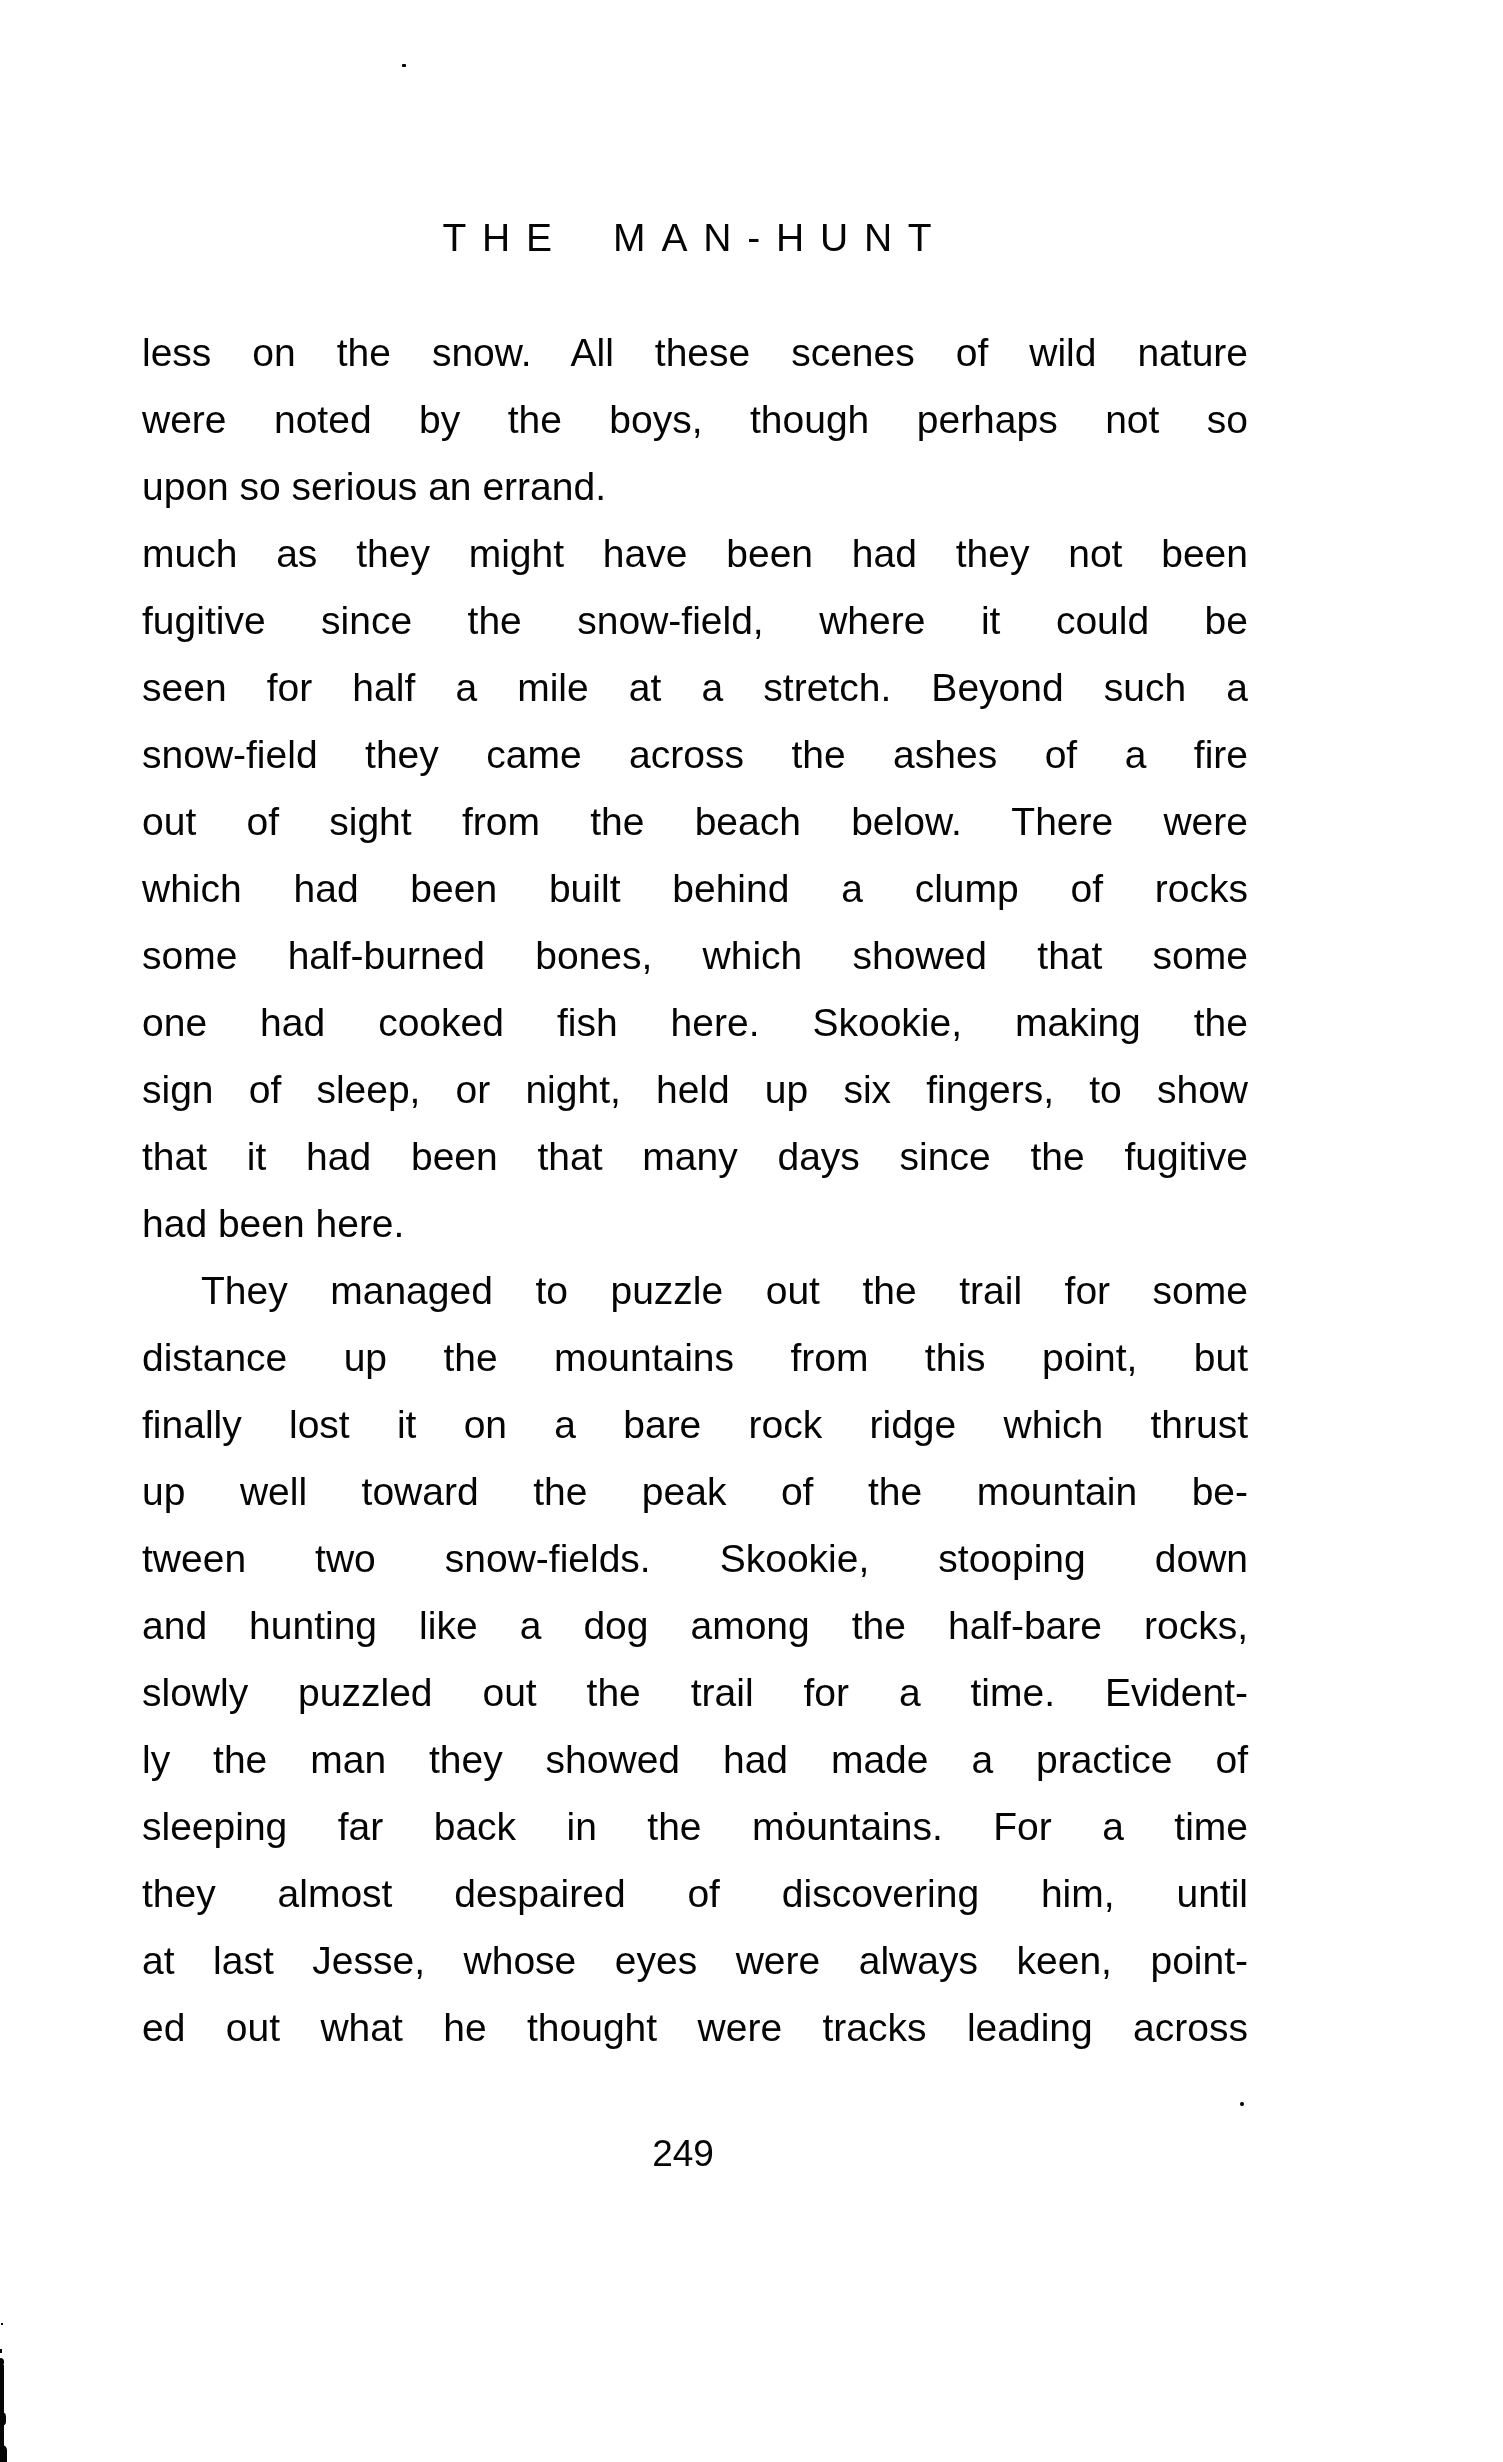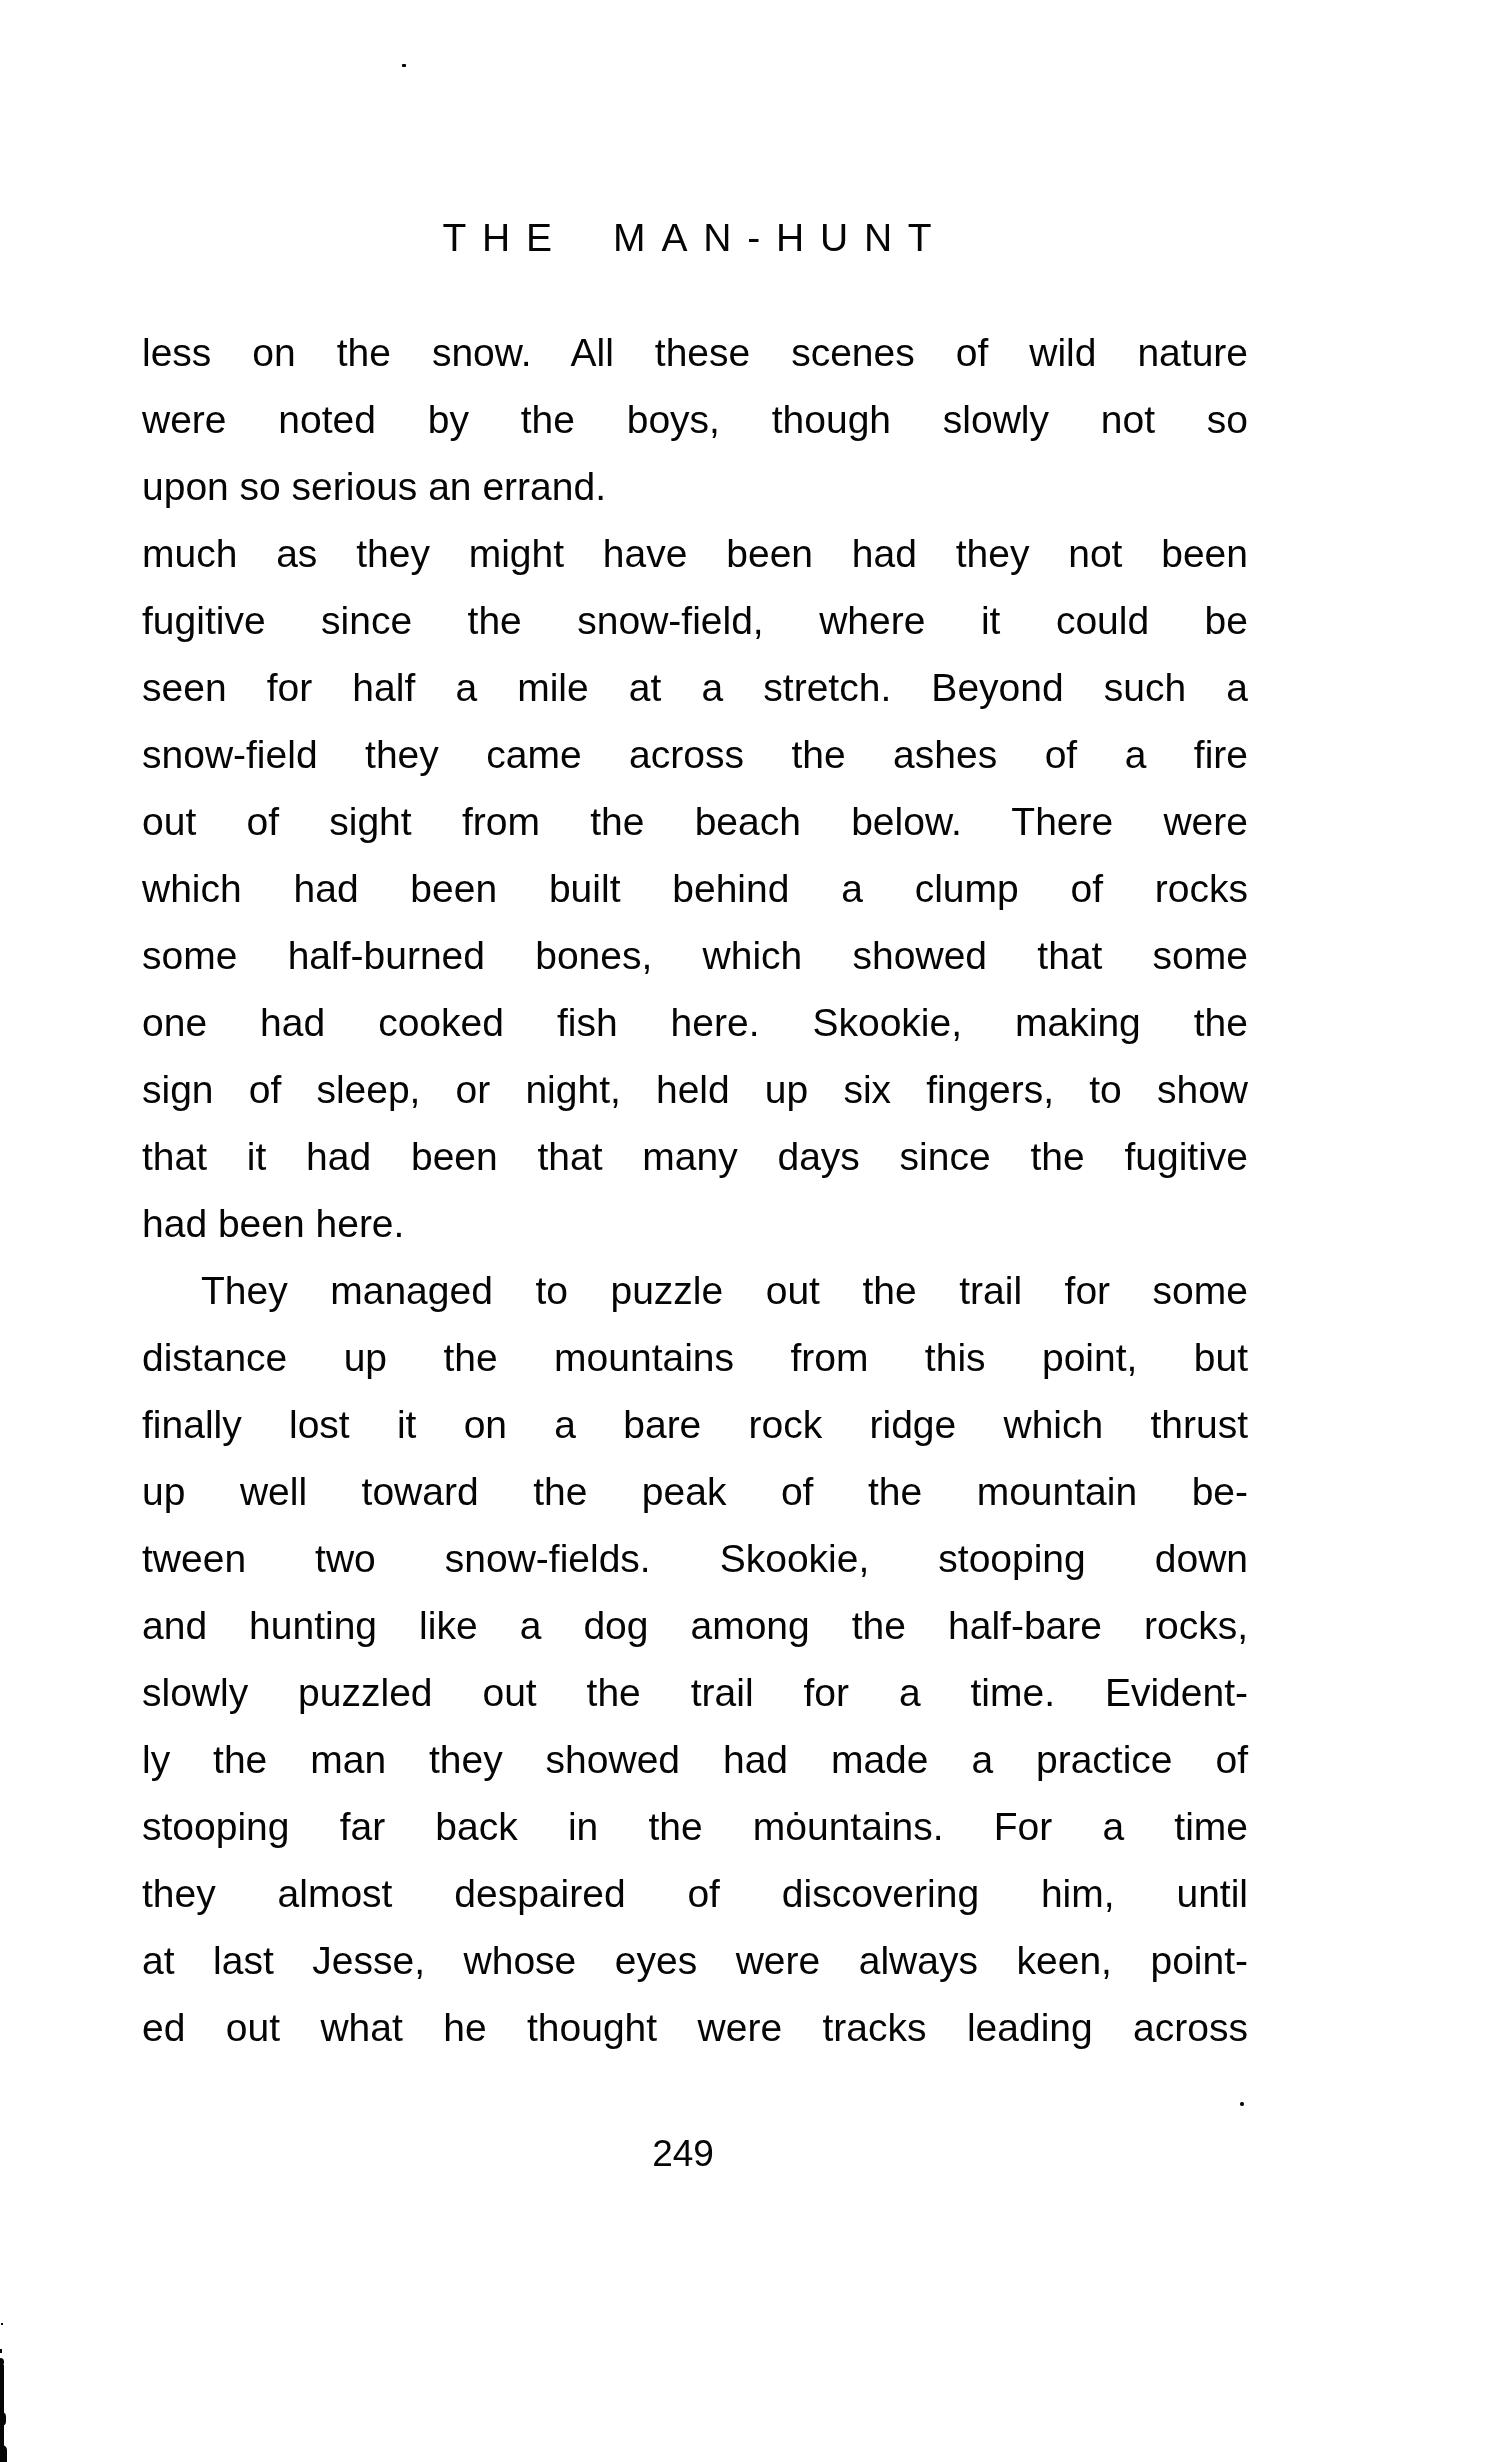--- a/index.html
+++ b/index.html
@@ -77,42 +77,42 @@
 </style>
 </head>
 <body>
 
 <div class="page">
 
   <div class="chapter-title">THE MAN-HUNT</div>
 
   <div class="body-block">
     <div class="line j">less on the snow.  All these scenes of wild nature</div>
-    <div class="line j">were noted by the boys, though slowly not so</div>
+    <div class="line j">were noted by the boys, though perhaps not so</div>
     <div class="line l">upon so serious an errand.</div>
     <div class="line j">much as they might have been had they not been</div>
     <div class="line j">fugitive since the snow-field, where it could be</div>
     <div class="line j">seen for half a mile at a stretch.  Beyond such a</div>
     <div class="line j">snow-field they came across the ashes of a fire</div>
     <div class="line j">out of sight from the beach below.  There were</div>
     <div class="line j">which had been built behind a clump of rocks</div>
     <div class="line j">some half-burned bones, which showed that some</div>
     <div class="line j">one had cooked fish here.  Skookie, making the</div>
     <div class="line j">sign of sleep, or night, held up six fingers, to show</div>
     <div class="line j">that it had been that many days since the fugitive</div>
     <div class="line l">had been here.</div>
     <div class="line j ind">They managed to puzzle out the trail for some</div>
     <div class="line j">distance up the mountains from this point, but</div>
     <div class="line j">finally lost it on a bare rock ridge which thrust</div>
     <div class="line j">up well toward the peak of the mountain be-</div>
     <div class="line j">tween two snow-fields.  Skookie, stooping down</div>
     <div class="line j">and hunting like a dog among the half-bare rocks,</div>
     <div class="line j">slowly puzzled out the trail for a time.  Evident-</div>
     <div class="line j">ly the man they showed had made a practice of</div>
-    <div class="line j">stooping far back in the mȯuntains.  For a time</div>
+    <div class="line j">sleeping far back in the mȯuntains.  For a time</div>
     <div class="line j">they almost despaired of discovering him, until</div>
     <div class="line j">at last Jesse, whose eyes were always keen, point-</div>
     <div class="line j">ed out what he thought were tracks leading across</div>
   </div>
 
   <div class="page-number">249</div>
 
   <div class="artifact speck-title"></div>
   <div class="artifact speck-across"></div>
   <div class="artifact speck-edge-1"></div>

